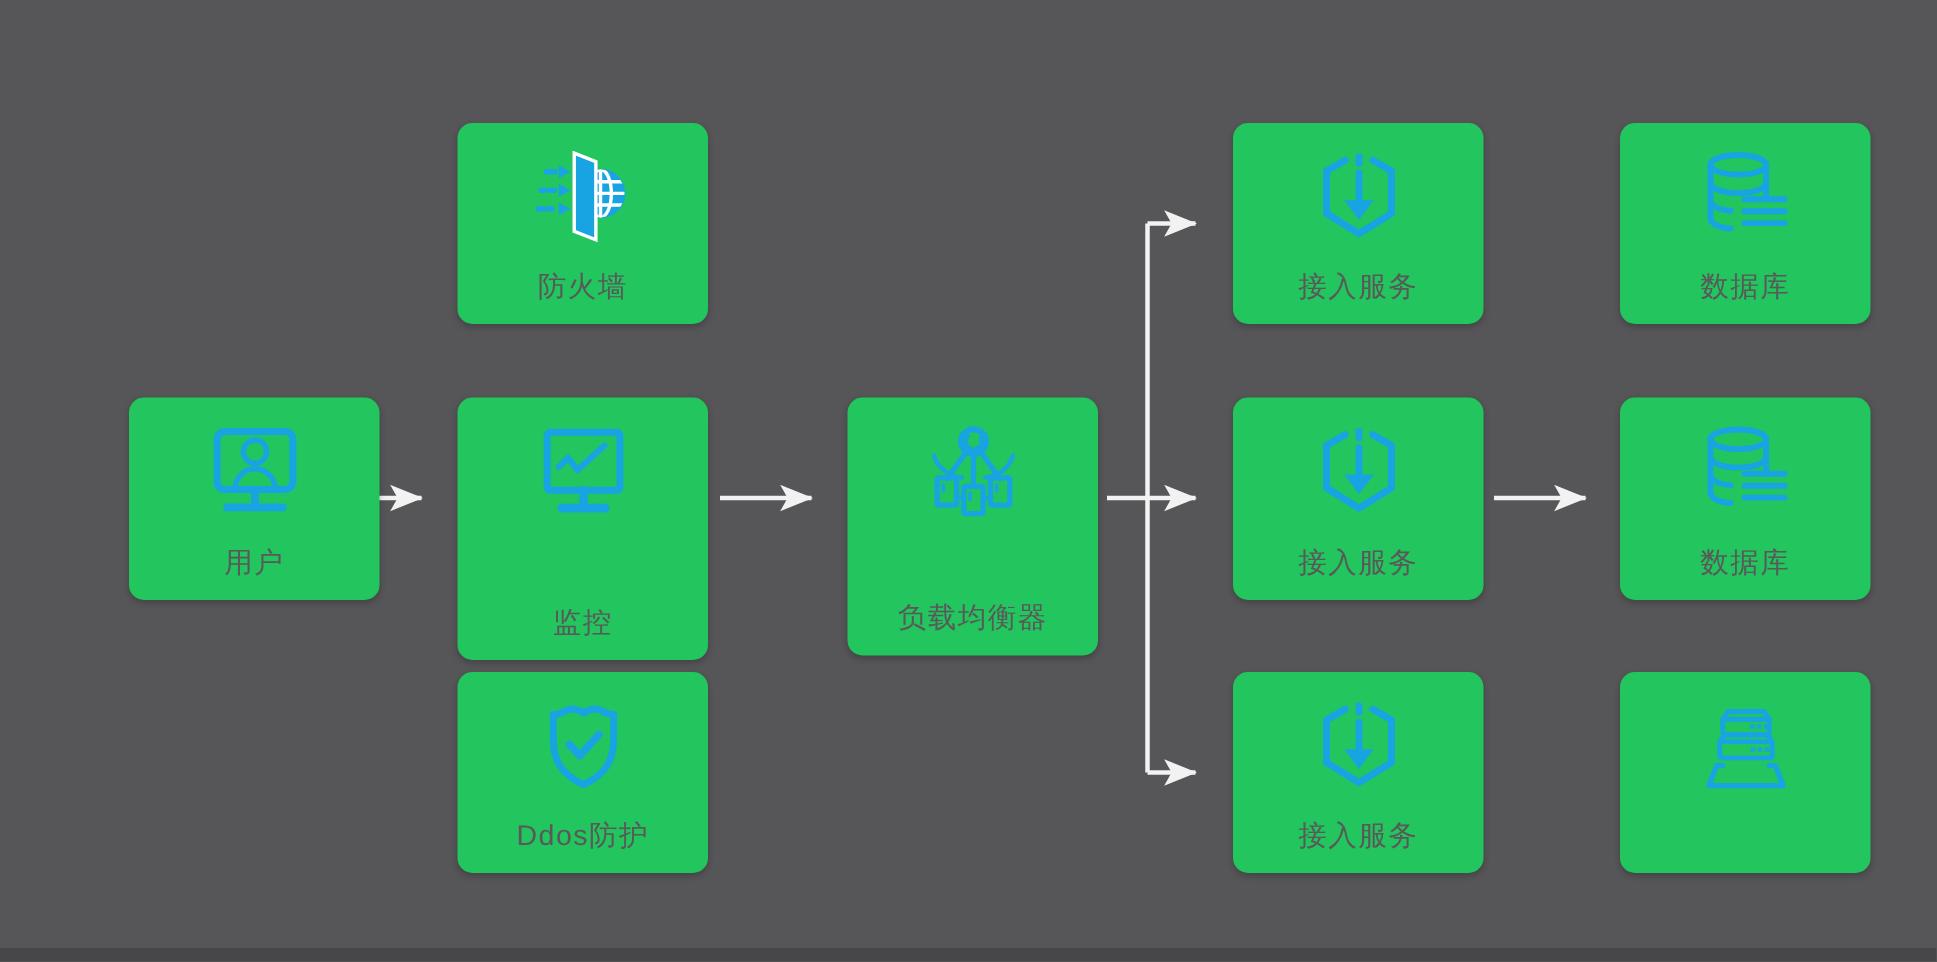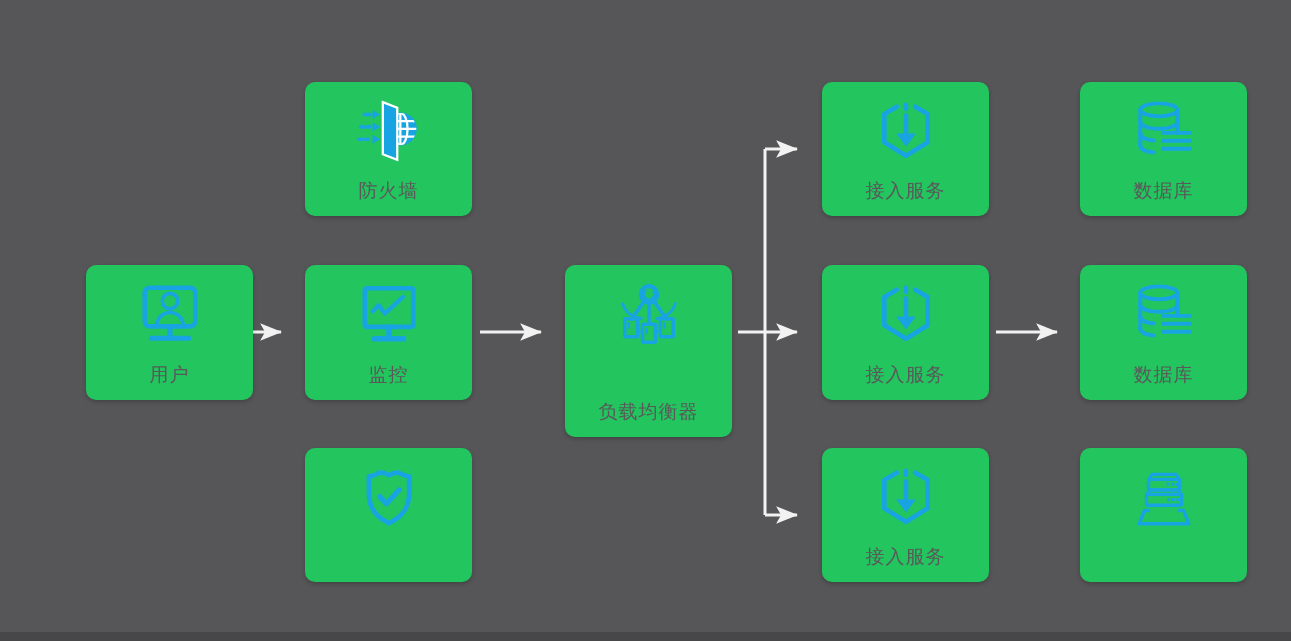--- a/index.html
+++ b/index.html
@@ -16,21 +16,21 @@
     box-shadow:0 2px 4px rgba(0,0,0,0.22);
   }
   .card .icon{position:absolute;left:50%;transform:translateX(-50%);top:16px;width:66px;height:66px;}
   .card .label{
     position:absolute;left:0;right:0;bottom:12px;text-align:center;
     font-size:19px;color:#595959;letter-spacing:1px;white-space:nowrap;
   }
   
   .pos-user      {left:47px;  top:265px; height:135px;margin-left:39px;}
   .pos-firewall  {left:305px; top:82px;}
-  .pos-monitor   {left:305px; top:265px; height:135px;}
+  .pos-monitor   {left:305px; top:265px; height:175px;}
   .pos-ddos      {left:305px; top:448px;}
   .pos-lb        {left:565px; top:265px; height:172px;}
   .pos-svc1      {left:822px; top:82px;}
   .pos-svc2      {left:822px; top:265px; height:135px;}
   .pos-svc3      {left:822px; top:448px;}
   .pos-db1       {left:1080px;top:82px;}
   .pos-db2       {left:1080px;top:265px; height:135px;}
   .pos-cloud     {left:1080px;top:448px;}
   .ic{stroke:#18a4e3;fill:none;stroke-linecap:round;stroke-linejoin:round;}
   .icf{fill:#18a4e3;stroke:none;}
@@ -107,20 +107,21 @@
       <path class="ic" d="M18,56 H46" stroke-width="5.5"></path>
     </svg>
     <div class="label">监控</div>
   </div>
 
   <div class="card pos-ddos">
     <svg class="icon" viewBox="0 0 64 64">
       <path class="ic" stroke-width="4.5" d="M32,11 C28,8.5 24,7.5 20.5,9.5 C17.5,11.2 15,12 12.5,12 L12.5,29 C12.5,43.5 20,51.8 32,57.3 C44,51.8 51.5,43.5 51.5,29 L51.5,12 C49,12 46.5,11.2 43.5,9.5 C40,7.5 36,8.5 32,11 Z"></path>
       <path class="ic" d="M23,31.5 L29.5,38.5 L42,25" stroke-width="5"></path>
     </svg>
+    <div class="label">Ddos防护</div>
   </div>
 
   <div class="card pos-lb">
     <svg class="icon" viewBox="0 0 64 64">
       <circle class="ic" cx="32" cy="13" r="8" stroke-width="4"></circle>
       <path class="ic" d="M28.5,9.5 A5,5 0 1 0 36.5,10.5" stroke-width="2.4"></path>
       <path class="ic" d="M27,20 L15,37" stroke-width="3.4"></path>
       <path class="ic" d="M32,21.5 V42" stroke-width="3.4"></path>
       <path class="ic" d="M37,20 L49,37" stroke-width="3.4"></path>
       <path class="ic" d="M6.5,22 C9,30.5 16.5,35.5 24.5,36.3" stroke-width="2.8"></path>

